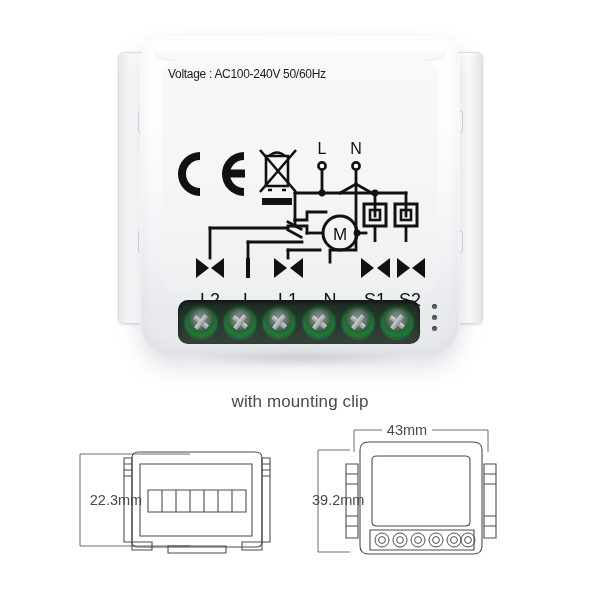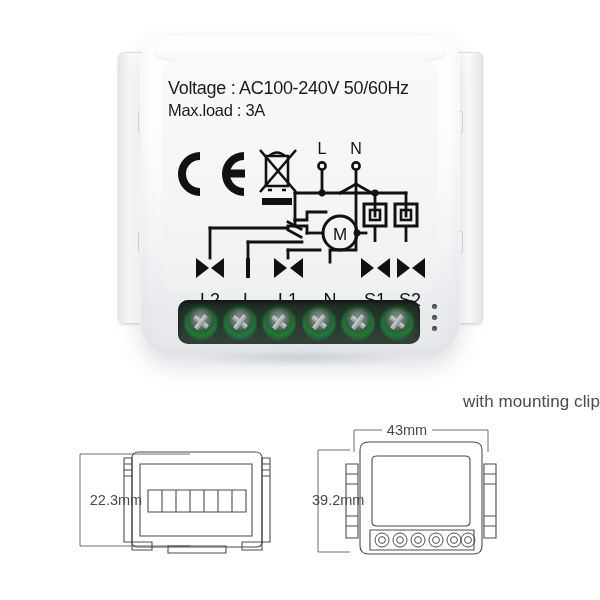--- a/index.html
+++ b/index.html
@@ -80,23 +80,23 @@
 
   #label-text { position: absolute; left: 0; top: 4px; width: 276px; }
   #title-line {
     font-size: 19.5px;
     color: #1b1b1c;
     text-align: center;
     letter-spacing: -0.2px;
     white-space: nowrap;
   }
   #voltage-line {
-    font-size: 18px;
+    font-size: 12px;
     color: #1b1b1c;
-    margin-top: 14px;
+    margin-top: 3px;
     padding-left: 6px;
     letter-spacing: -0.3px;
     white-space: nowrap;
   }
   #maxload-line {
     font-size: 16.5px;
     color: #1b1b1c;
     margin-top: 2px;
     padding-left: 6px;
     letter-spacing: -0.3px;
@@ -164,21 +164,21 @@
     width: 300px; height: 20px;
     background: radial-gradient(50% 50% at 50% 50%, rgba(150,156,166,0.35) 0%, rgba(255,255,255,0) 72%);
     filter: blur(2px);
   }
 
   
   #caption {
     position: absolute;
     left: 0; top: 392px;
     width: 600px;
-    text-align: right;
+    text-align: center;
     font-size: 17px;
     color: #4a4a4c;
     letter-spacing: 0.1px;
   }
 
   #dim-left  { position: absolute; left: 72px;  top: 424px; width: 250px; height: 150px; }
   #dim-right { position: absolute; left: 310px; top: 412px; width: 210px; height: 162px; }
 
   .dim-label {
     font-size: 14.5px;
@@ -200,21 +200,20 @@
     <div class="clip-notch notch-a"></div>
     <div class="clip-notch notch-b"></div>
   </div>
 
   <div id="device-body">
 
     <div id="label-face">
 
       <div id="label-text">
         <div id="voltage-line">Voltage : AC100-240V 50/60Hz</div>
-        <div id="maxload-line">Max.load : 3A</div>
       </div>
 
       <svg id="schematic" viewBox="0 0 268 152">
 
         <g fill="#111">
           <path d="M30 14 A22 22 0 1 0 30 58 L30 50 A14 14 0 1 1 30 22 Z"></path>
           <path d="M74 14 A22 22 0 1 0 74 58 L74 50 A14 14 0 1 1 74 22 Z"></path>
           <rect x="60" y="31.5" width="15" height="8"></rect>
         </g>
 

